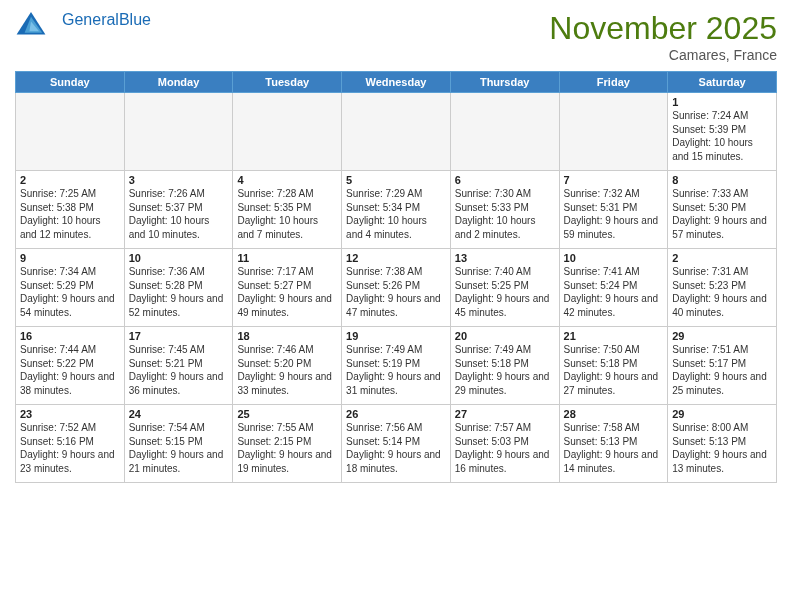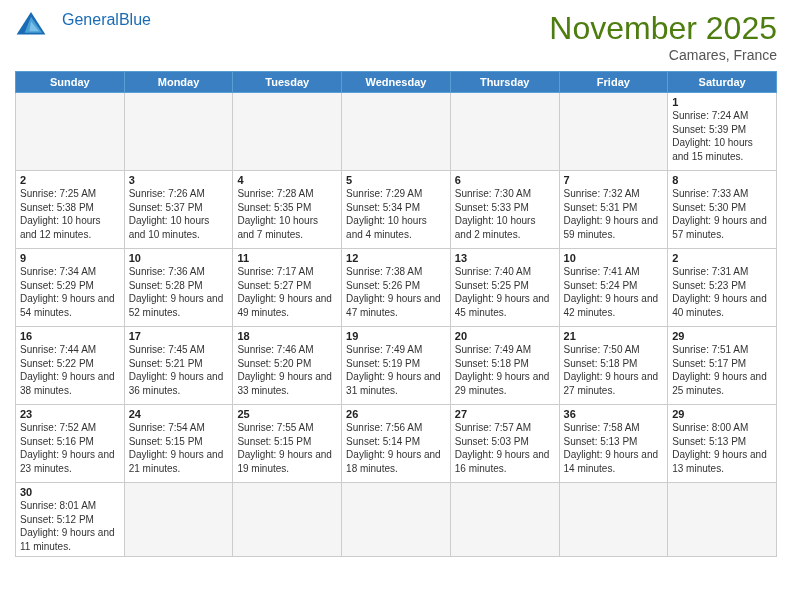--- a/index.html
+++ b/index.html
@@ -306,63 +306,48 @@
           <td>
             <span class="day-num">24</span>
             <div class="day-info">Sunrise: 7:54 AM
 Sunset: 5:15 PM
 Daylight: 9 hours
 and 21 minutes.</div>
           </td>
           <td>
             <span class="day-num">25</span>
             <div class="day-info">Sunrise: 7:55 AM
-Sunset: 5:15 PM
+Sunset: 2:15 PM
 Daylight: 9 hours
 and 19 minutes.</div>
           </td>
           <td>
             <span class="day-num">26</span>
             <div class="day-info">Sunrise: 7:56 AM
 Sunset: 5:14 PM
 Daylight: 9 hours
 and 18 minutes.</div>
           </td>
           <td>
             <span class="day-num">27</span>
             <div class="day-info">Sunrise: 7:57 AM
 Sunset: 5:03 PM
 Daylight: 9 hours
 and 16 minutes.</div>
           </td>
           <td>
-            <span class="day-num">36</span>
+            <span class="day-num">28</span>
             <div class="day-info">Sunrise: 7:58 AM
 Sunset: 5:13 PM
 Daylight: 9 hours
 and 14 minutes.</div>
           </td>
           <td>
             <span class="day-num">29</span>
             <div class="day-info">Sunrise: 8:00 AM
 Sunset: 5:13 PM
 Daylight: 9 hours
 and 13 minutes.</div>
           </td>
-        </tr>
-        <tr class="last-row">
-          <td>
-            <span class="day-num">30</span>
-            <div class="day-info">Sunrise: 8:01 AM
-Sunset: 5:12 PM
-Daylight: 9 hours
-and 11 minutes.</div>
-          </td>
-          <td class="empty"></td>
-          <td class="empty"></td>
-          <td class="empty"></td>
-          <td class="empty"></td>
-          <td class="empty"></td>
-          <td class="empty"></td>
         </tr>
       </tbody>
   </table>
 </div>
 
 </body></html>

